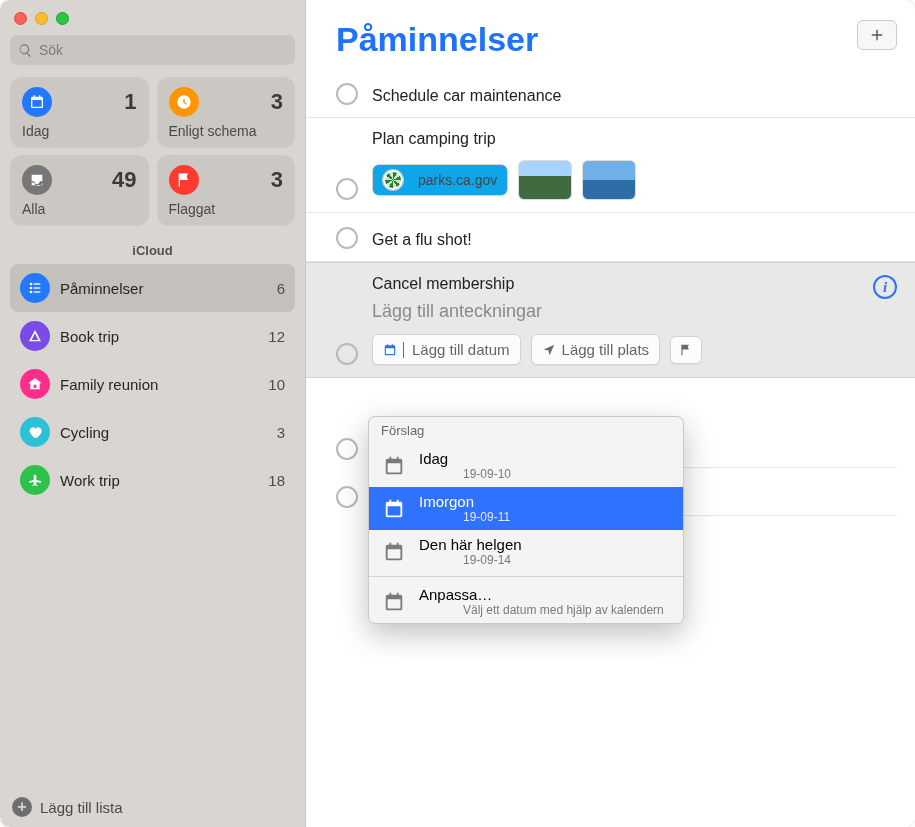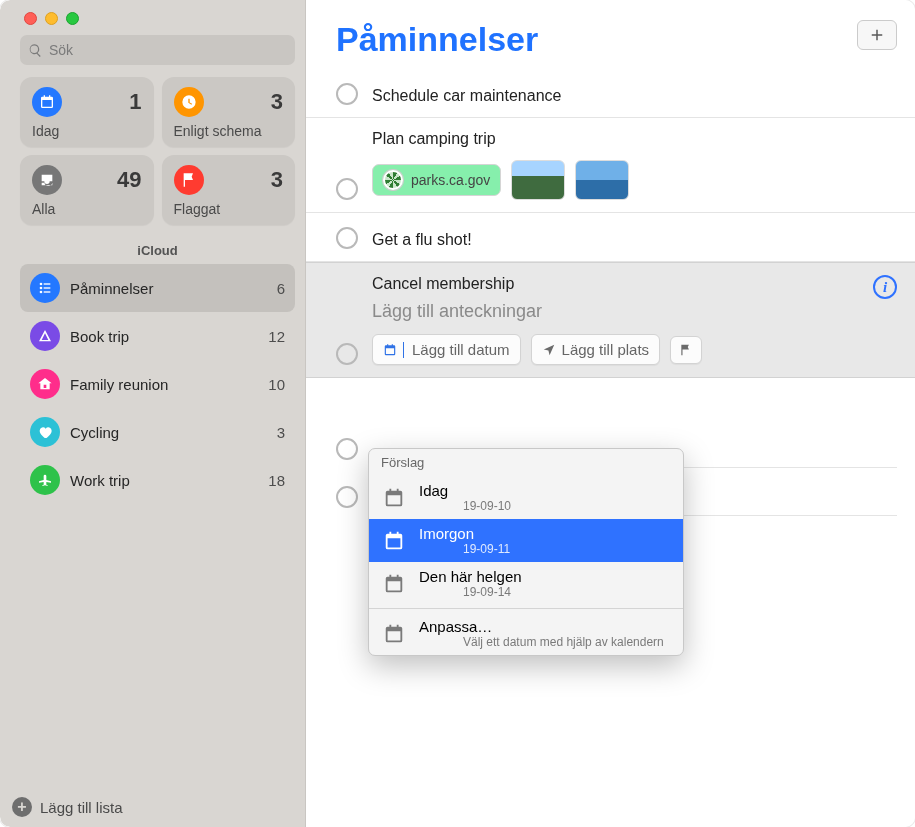--- a/index.html
+++ b/index.html
@@ -20,21 +20,21 @@
     border-radius: 10px;
     overflow: hidden;
   }
   
   .sidebar {
     width: 306px;
     background: #d9d6d2;
     border-right: 1px solid #c9c6c2;
     display: flex;
     flex-direction: column;
-    padding: 8px 10px 10px 20px;
+    padding: 8px 10px 10px 10px;
     position: relative;
   }
   .traffic {
     display: flex;
     gap: 8px;
     padding: 4px 4px 10px 4px;
   }
   .traffic span {
     width: 13px; height: 13px;
     border-radius: 50%;
@@ -142,22 +142,22 @@
   .r-radio{
     width:22px;height:22px;border:2px solid #b9b9b9;border-radius:50%;
     flex-shrink:0;margin-top:2px;cursor:pointer;background:#fff;
   }
   .reminder.editing .r-radio{background:#e8e8e8;}
   .r-body{flex:1;display:flex;flex-direction:column;gap:8px;}
   .r-title{font-size:16px;color:#222;}
   .r-notes{font-size:18px;color:#8a8a8a;}
   .r-attach{display:flex;gap:10px;align-items:center;margin-top:4px;}
   .link-chip{
-    display:flex;gap:8px;align-items:center;
-    border:1px solid #d5d5d5;border-radius:7px;background:#86efac;
+    display:flex;gap:15px;align-items:center;
+    border:1px solid #d5d5d5;border-radius:7px;background:#0ea5e9;
     padding:5px 10px;font-size:14px;color:#454545;
   }
   .link-fav{
     width:20px;height:20px;border-radius:50%;
     background:repeating-conic-gradient(#2e7d32 0 30deg,#c8e6c9 30deg 60deg);
     border:2px solid #fff;box-shadow:0 0 0 1px #ccc;
   }
   .thumb{
     width:54px;height:40px;border-radius:6px;
     border:1px solid #ddd;
@@ -182,21 +182,21 @@
     display:flex;align-items:center;justify-content:center;color:#2f72ff;
     font-style:italic;font-family:Georgia,serif;font-weight:600;font-size:15px;cursor:pointer;
   }
   .leftover-radio{
     position:absolute;left:30px;width:22px;height:22px;border:2px solid #b9b9b9;border-radius:50%;background:#fff;
   }
 
   
   .popover{
     position:absolute;
-    left:368px;top:448px;
+    left:368px;top:416px;
     width:316px;
     background:#f4f4f4;border:1px solid #c8c8c8;border-radius:7px;
     box-shadow:0 10px 30px rgba(0,0,0,.25);
     overflow:hidden;
   }
   .pop-title{
     font-size:13px;color:#686868;padding:6px 10px 6px 12px;
   }
   .pop-item{
     display:flex;gap:12px;align-items:center;

